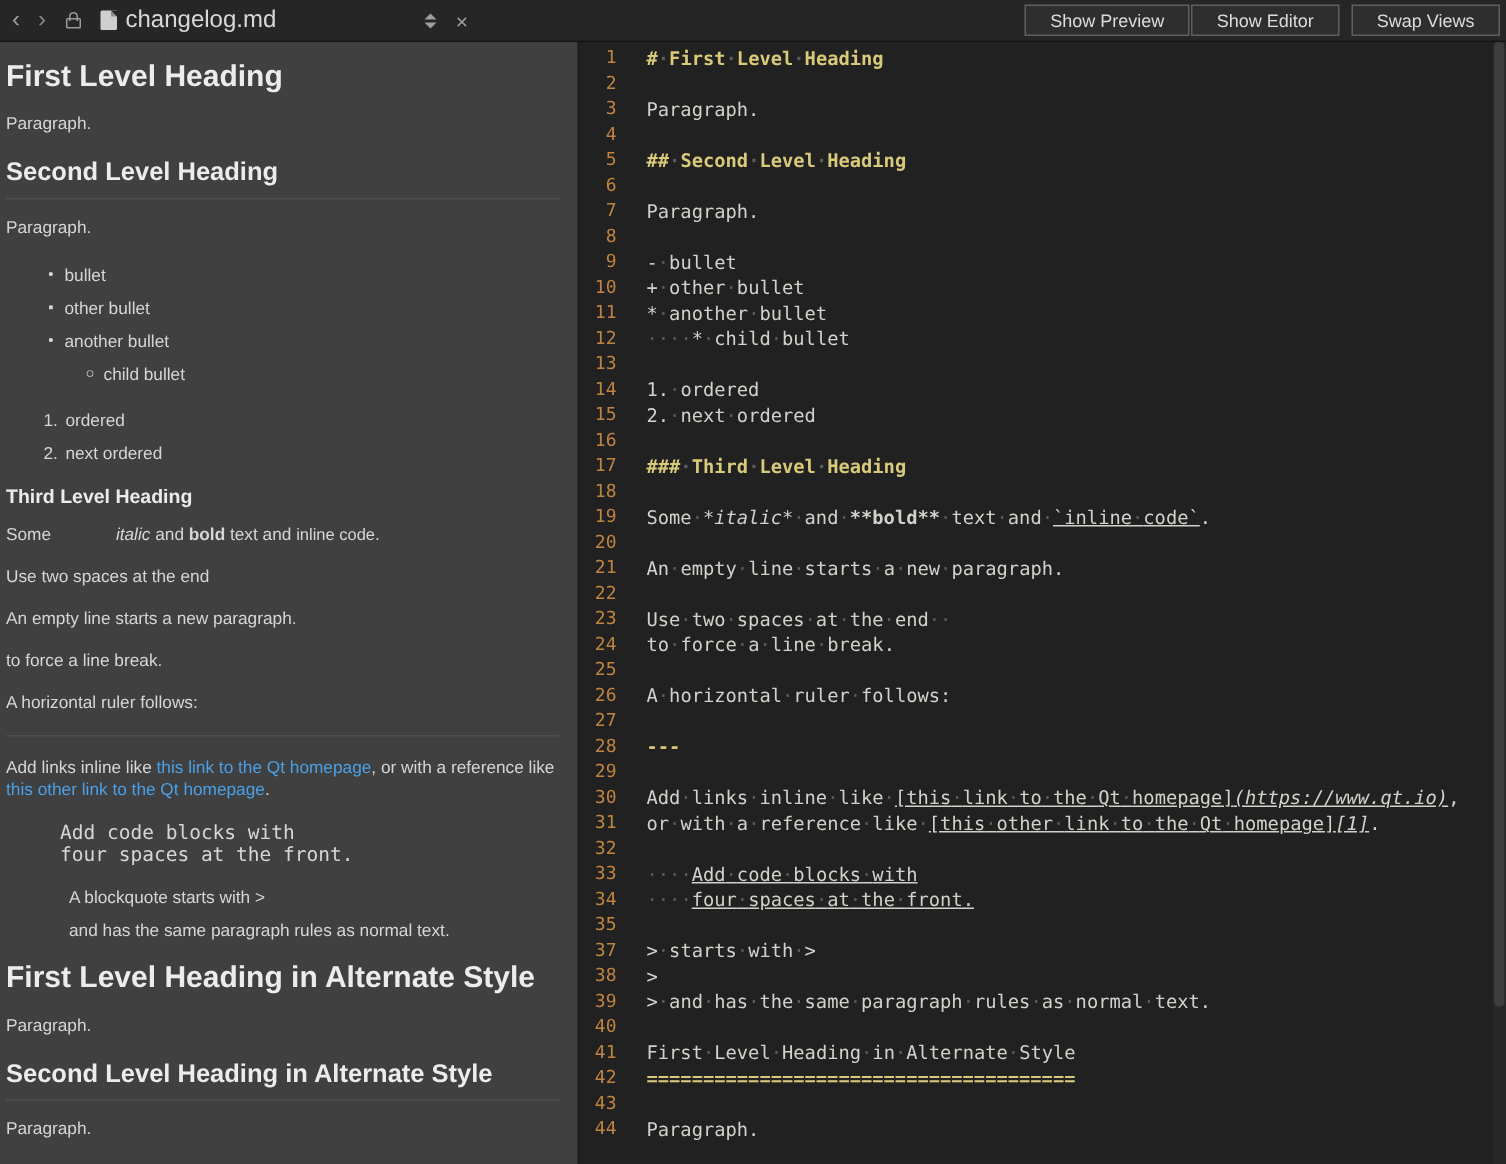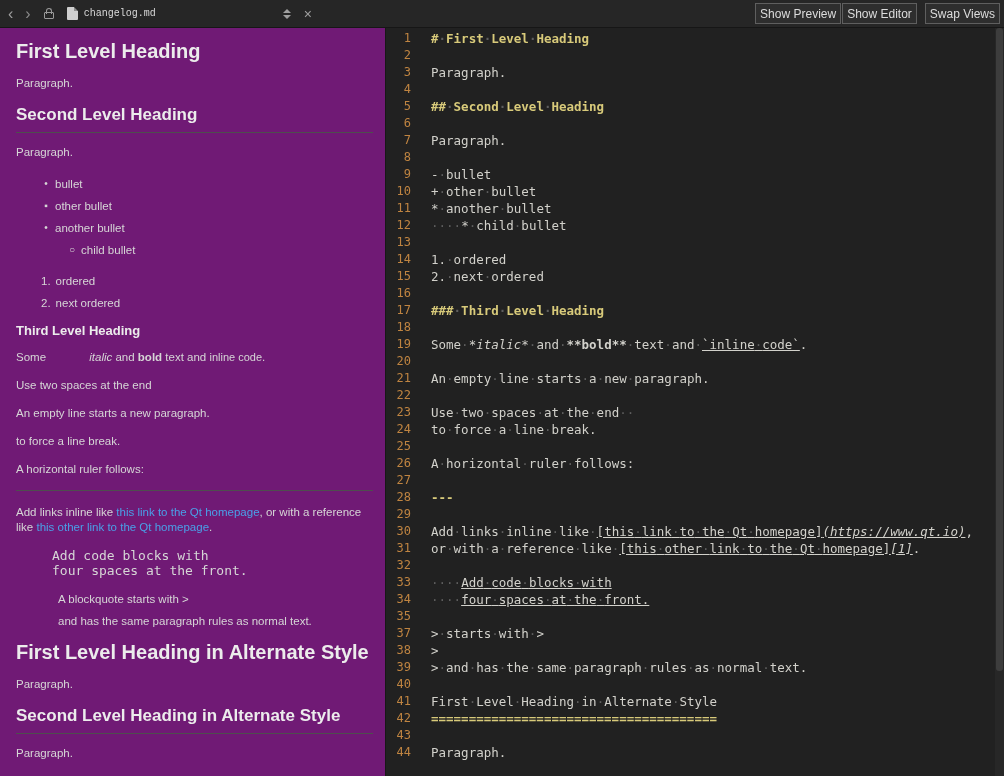--- a/index.html
+++ b/index.html
@@ -16,36 +16,36 @@
   .tb-icon.fwd { color: #8a8a8a; }
   .tb-icon.close { font-size: 14px; padding: 0 8px; }
   .lock { width: 10px; height: 7px; border: 1px solid #9a9a9a; border-radius: 1px;
           position: relative; margin: 4px 9px 0 7px; }
   .lock::before { content: ""; position: absolute; left: 1px; top: -5px; width: 4px; height: 5px;
           border: 1px solid #9a9a9a; border-bottom: none; border-radius: 3px 3px 0 0; }
   .fileicon { width: 11px; height: 13px; background: #cfcfcf; border-radius: 1px;
           position: relative; margin: 0 6px 0 4px; }
   .fileicon::before { content: ""; position: absolute; right: 0; top: 0; width: 0; height: 0;
           border-style: solid; border-width: 0 4px 4px 0; border-color: #262626 #262626 #8f8f8f #cfcfcf; }
-  .fname { color: #d8d8d8; font-size: 10px; white-space: nowrap; font-family: Liberation Mono, monospace; }
+  .fname { color: #d8d8d8; font-size: 16px; white-space: nowrap; }
   .updown { display: flex; flex-direction: column; align-items: center; padding: 0 5px; cursor: default; }
   .updown i { display: block; width: 0; height: 0; border-left: 4px solid transparent; border-right: 4px solid transparent; }
   .updown .up { border-bottom: 4px solid #9f9f9f; margin-bottom: 2px; }
   .updown .down { border-top: 4px solid #9f9f9f; }
   .tb-btn { font-family: "Liberation Sans", sans-serif; font-size: 12px; color: #dcdcdc;
-            background: #2e2e2e; border: 1px solid #5f5f5f; height: 21px; padding: 0 4px;
+            background: #2e2e2e; border: 1px solid #5f5f5f; height: 21px; padding: 0 16px;
             margin-right: 1px; cursor: default; }
   .tb-btn.swap { margin-left: 7px; margin-right: 4px; }
 
   
   .main { flex: 1; display: flex; min-height: 0; }
 
   
-  .preview { flex: 0 0 386px; width: 386px; background: #701a75; border-right: 1px solid #181818;
-             padding: 8px 12px 0 16px; overflow: hidden; color: #d6d6d6; }
+  .preview { flex: 0 0 386px; width: 386px; background: #404040; border-right: 1px solid #181818;
+             padding: 8px 12px 0 4px; overflow: hidden; color: #d6d6d6; }
   .pv-h1 { font-size: 20px; line-height: 26px; font-weight: bold; color: #ececec; margin: 2px 0 12px; }
   .pv-h2 { font-size: 17px; line-height: 21px; font-weight: bold; color: #ececec;
            padding-bottom: 7px; border-bottom: 1px solid #4e4e4e; margin: 0 0 12px; }
   .pv-h3 { font-size: 13px; font-weight: bold; color: #ececec; margin: 4px 0 12px; }
   .pv-p  { font-size: 11.5px; line-height: 15px; margin: 0 0 13px; }
   .run-i { font-style: italic; margin-left: 40px; }
   .run-b { font-weight: bold; }
   .run-code { font-family: Liberation Sans, sans-serif; font-size: 11px; }
   .run-a { color: #4aa0e8; cursor: pointer; }
   .pv-ul, .pv-ol { margin: 0 0 9px; }

